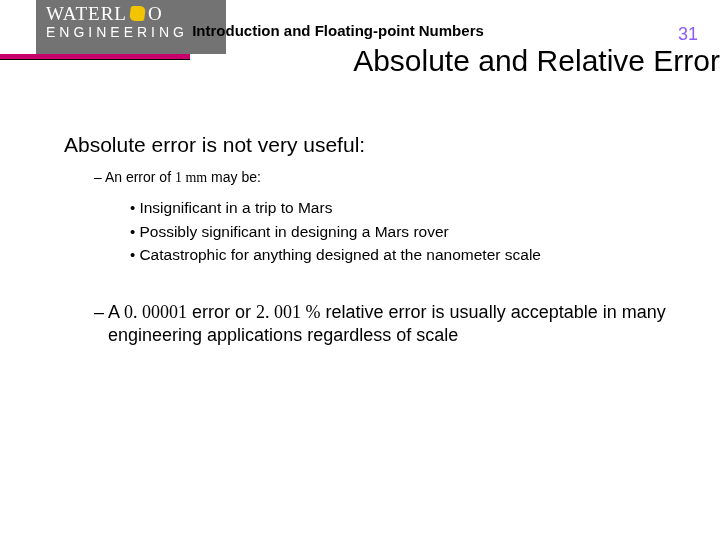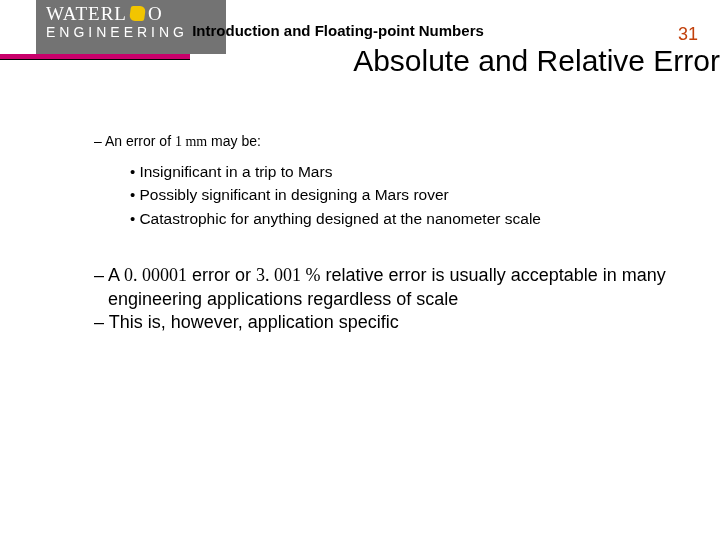--- a/index.html
+++ b/index.html
@@ -5,21 +5,21 @@
   * { margin: 0; padding: 0; box-sizing: border-box; }
   html, body { width: 720px; height: 540px; background: #fff; font-family: Arial, Helvetica, sans-serif; color: #000; }
   .slide { position: relative; width: 720px; height: 540px; }
   .logo { position: absolute; top: 0; left: 0; width: 190px; height: 54px; background: #737373; color: #fff; padding: 4px 10px 6px 10px; margin-left: 36px; }
   .logo .wordmark { font-family: Georgia, 'Times New Roman', serif; font-weight: 500; font-size: 19px; letter-spacing: 1px; line-height: 1; display: flex; align-items: center; gap: 3px; }
   .logo .wordmark .lion { display: inline-block; width: 15px; height: 15px; background: #f2c500; border-radius: 2px 6px 2px 6px; transform: skewX(-8deg); }
   .logo .sub { font-family: Arial, sans-serif; font-weight: 400; font-size: 14px; letter-spacing: 4px; line-height: 1.1; margin-top: 2px; }
   .accent { position: absolute; left: 0; top: 54px; width: 190px; height: 5px; background: #c9006b; }
   .accent2 { position: absolute; left: 0; top: 59px; width: 190px; height: 1px; background: #000; }
   .header-sub { position: absolute; top: 22px; left: 0; width: 676px; text-align: center; font-size: 15px; font-weight: 700; }
-  .pagenum { position: absolute; top: 24px; right: 22px; font-size: 18px; color: #c2410c; font-weight: 400; }
+  .pagenum { position: absolute; top: 24px; right: 22px; font-size: 18px; color: #8b5cf6; font-weight: 400; }
   .title { position: absolute; top: 44px; left: 0; width: 720px; text-align: right; font-size: 30px; font-weight: 400; font-family: Arial, sans-serif; }
   .body { position: absolute; top: 132px; left: 64px; right: 40px; }
   .p1 { font-size: 21px; line-height: 1.25; margin-bottom: 10px; }
   .dash { margin-left: 30px; font-size: 14px; line-height: 1.35; }
   .dash::before { content: "– "; }
   .mm { font-family: 'Times New Roman', Times, serif; }
   .bul { margin-left: 66px; font-size: 15.5px; line-height: 1.5; }
   .bul::before { content: "• "; font-size: 15px; }
   .gap-big { height: 34px; }
   .gap-small { height: 8px; }
@@ -41,29 +41,29 @@
   </div>
   <div class="accent"></div>
   <div class="accent2"></div>
 
   <div class="header-sub">Introduction and Floating-point Numbers</div>
   <div class="pagenum">31</div>
 
   <div class="title">Absolute and Relative Error</div>
 
   <div class="body">
+    <div class="p1">Absolute error is not very useful:</div>
     <div class="dash">
       <span>An error of </span><span class="mm">1 mm</span><span> may be:</span>
     </div>
     <div class="gap-small"></div>
     <div class="bul">Insignificant in a trip to Mars</div>
     <div class="bul">Possibly significant in designing a Mars rover</div>
     <div class="bul">Catastrophic for anything designed at the nanometer scale</div>
 
     <div class="gap-big"></div>
 
     <div class="dash2">
-      <span>A </span><span class="mm">0. 00001</span><span> error or </span><span class="mm">3. 001 %</span><span> relative error is usually acceptable in many engineering applications regardless of scale</span>
+      <span>A </span><span class="mm">0. 00001</span><span> error or </span><span class="mm">2. 001 %</span><span> relative error is usually acceptable in many engineering applications regardless of scale</span>
     </div>
-    <div class="dash2">This is, however, application specific</div>
   </div>
 
 </div>
 
 </body></html>

